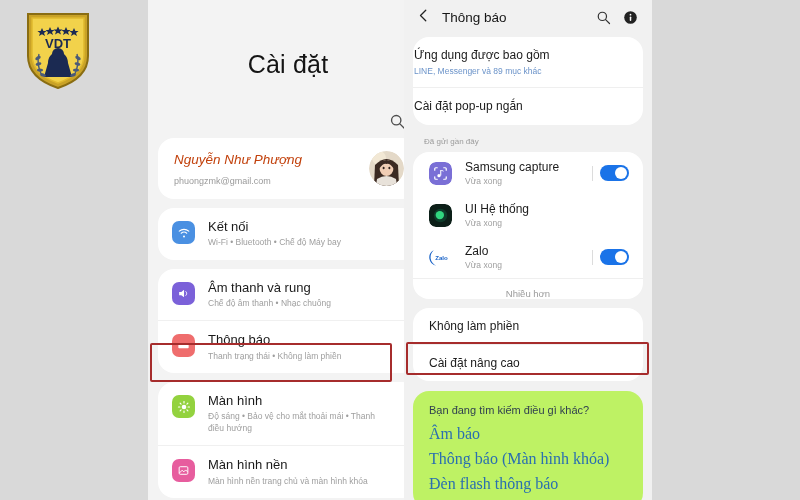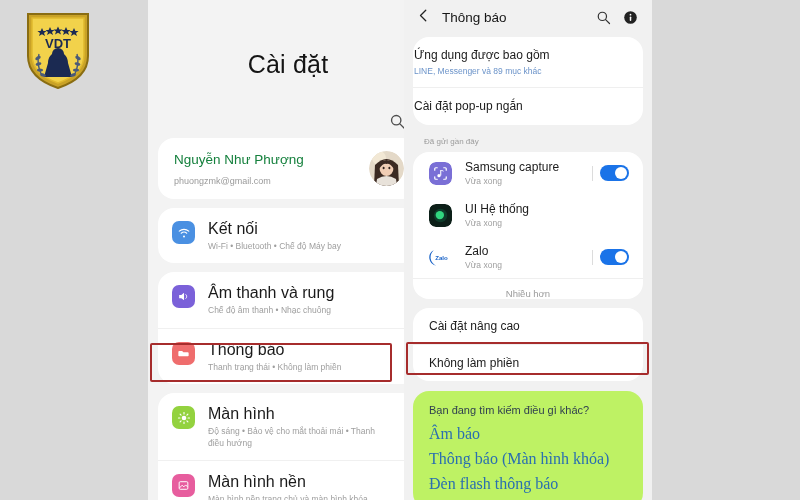--- a/index.html
+++ b/index.html
@@ -32,32 +32,32 @@
   .icon-search { width: 17px; height: 17px; display: block; }
 
   .card {
     background: #ffffff; border-radius: 16px;
     margin: 0 10px 9px 10px; overflow: hidden;
   }
   .account-row {
     display: flex; align-items: center; justify-content: space-between;
     padding: 13px 14px 13px 16px;
   }
-  .account-name { font-size: 13.5px; color: #15803d; line-height: 1.35; }
+  .account-name { font-size: 13.5px; color: #c2410c; line-height: 1.35; font-style: italic; }
   .account-mail { font-size: 9px; color: #9a9a9a; margin-top: 6px; }
   .avatar { width: 35px; height: 35px; border-radius: 50%; overflow: hidden; flex: 0 0 35px; }
   .avatar svg { display: block; width: 35px; height: 35px; }
 
   .srow { display: flex; align-items: flex-start; padding: 11px 14px 11px 14px; }
   .srow + .srow { border-top: 1px solid #f0f0f0; }
   .sicon { width: 23px; height: 23px; border-radius: 7px; flex: 0 0 23px; margin-top: 2px;
            display: flex; align-items: center; justify-content: center; }
   .sicon svg { display: block; }
   .stext { margin-left: 13px; }
-  .stitle { font-size: 16px; color: #1a1a1a; line-height: 1.25; }
+  .stitle { font-size: 13px; color: #1a1a1a; line-height: 1.25; }
   .ssub { font-size: 8.5px; color: #9e9e9e; margin-top: 2px; line-height: 1.35; max-width: 178px; }
 
   .c-wifi { background: #4a90e2; }
   .c-sound { background: #7b61d9; }
   .c-notif { background: #ef6d6d; }
   .c-display { background: #93d23f; }
   .c-wall { background: #e75d9e; }
 
   
   .hl {
@@ -363,22 +363,22 @@
         <div class="toggle-wrap">
           <div class="tdiv"></div>
           <div class="toggle"></div>
         </div>
       </div>
 
       <div class="morerow">Nhiều hơn</div>
     </div>
 
     <div class="rcard">
+      <div class="simple-row">Không làm phiền</div>
       <div class="simple-row">Cài đặt nâng cao</div>
-      <div class="simple-row">Không làm phiền</div>
     </div>
 
     <div class="look-card">
       <div class="look-title">Bạn đang tìm kiếm điều gì khác?</div>
       <div class="look-link">Âm báo</div>
       <div class="look-link">Thông báo (Màn hình khóa)</div>
       <div class="look-link">Đèn flash thông báo</div>
     </div>
   </div>
 

